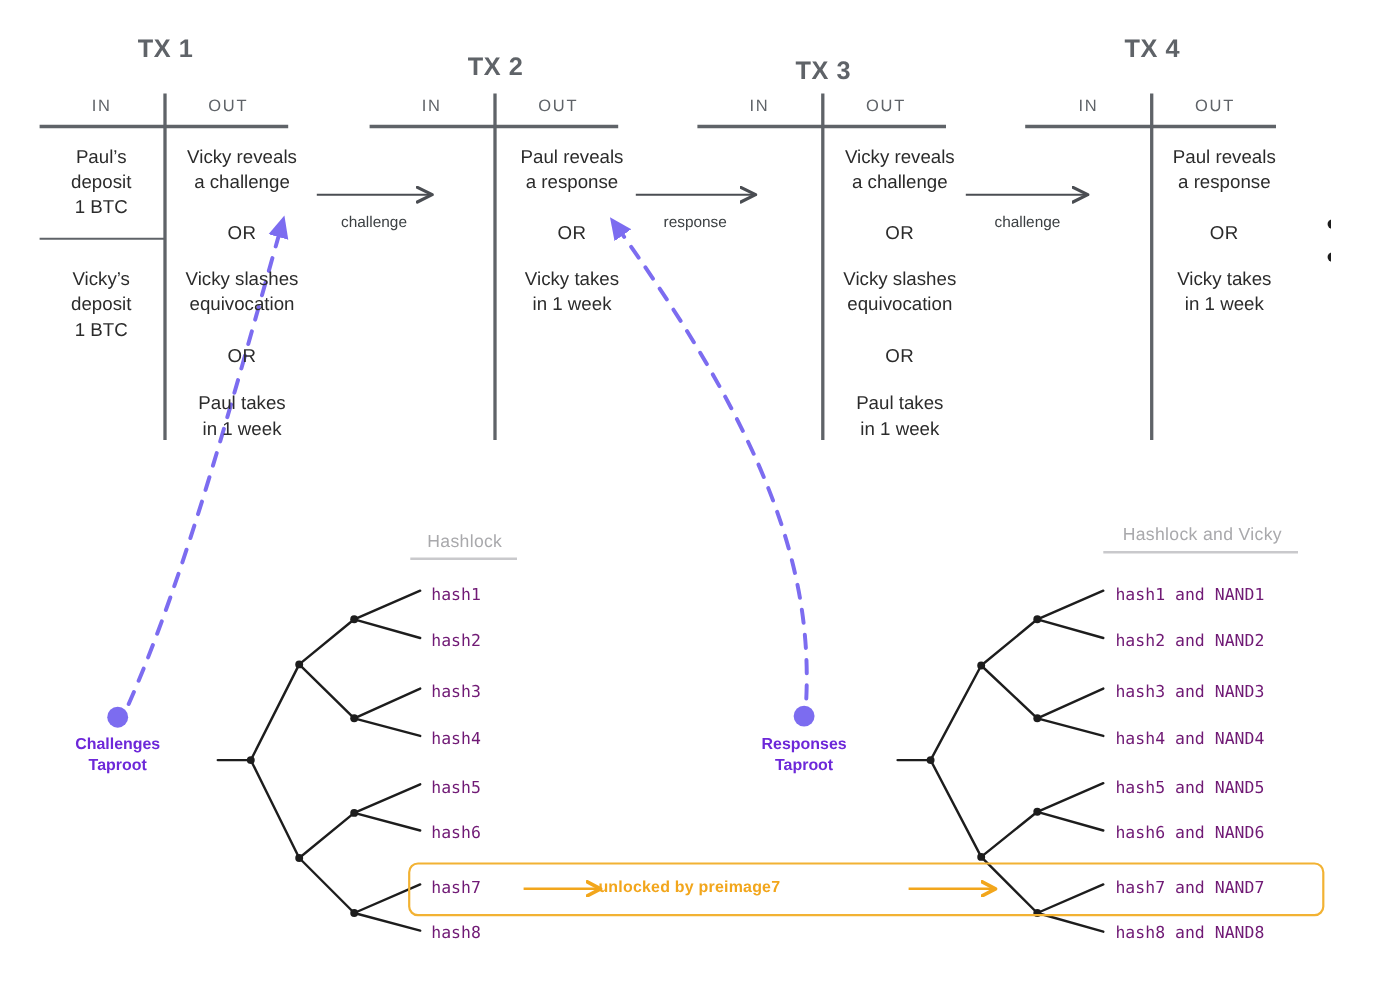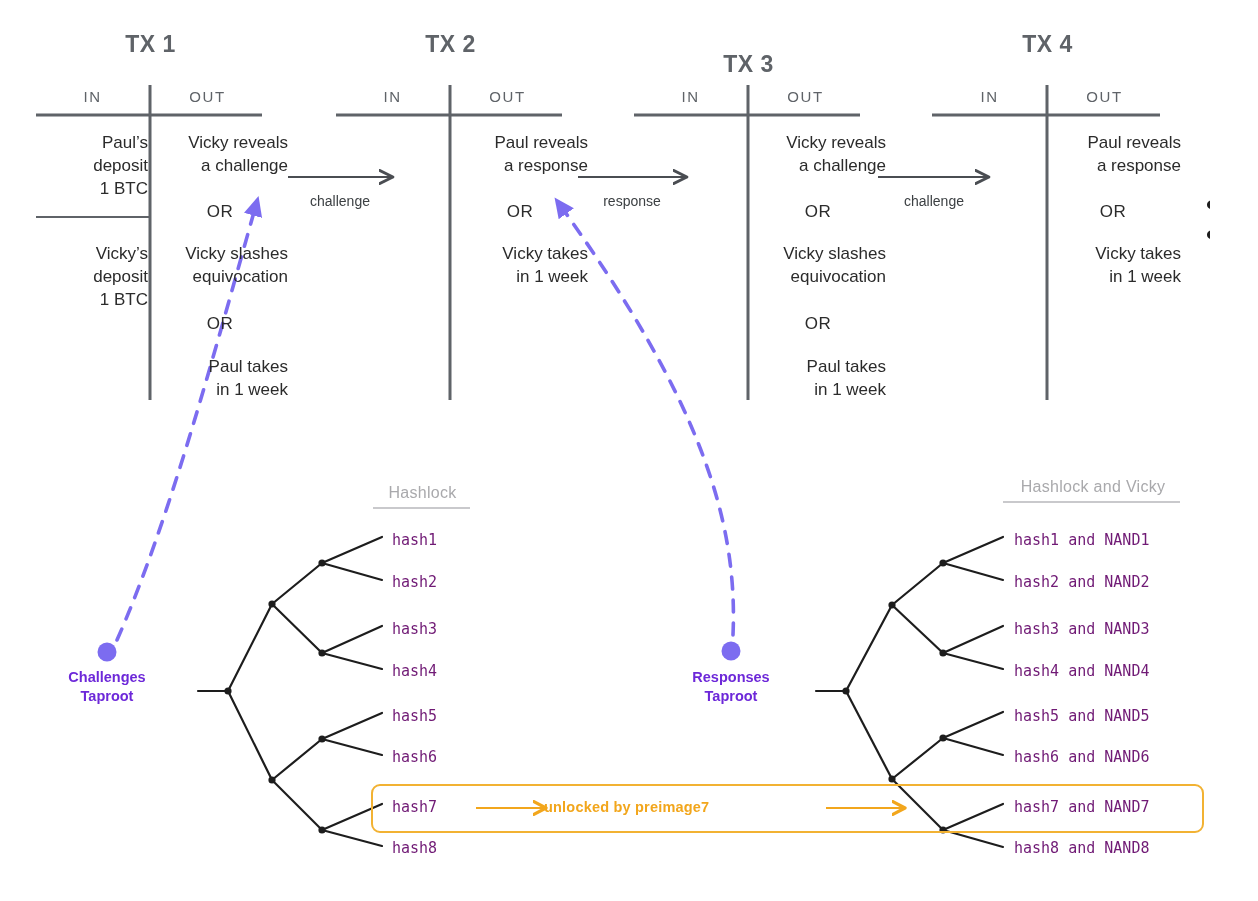--- a/index.html
+++ b/index.html
@@ -43,21 +43,21 @@
     font-weight: 400;
     color: #5f6368;
     letter-spacing: 1.6px;
     text-align: center;
     white-space: nowrap;
   }
   .cell-text {
     font-size: 17px;
     line-height: 23px;
     color: #2b2b2b;
-    text-align: right;
+    text-align: center;
     white-space: nowrap;
   }
   .or-text {
     font-size: 17px;
     line-height: 23px;
     color: #2b2b2b;
     text-align: center;
     letter-spacing: 0.5px;
   }
   .conn-label {
@@ -247,21 +247,21 @@
   <div class="abs cell-text" style="left:152px; top:242px; width:136px;">
     <div>Vicky slashes</div>
     <div>equivocation</div>
   </div>
   <div class="abs or-text" style="left:152px; top:312px; width:136px;">OR</div>
   <div class="abs cell-text" style="left:152px; top:355px; width:136px;">
     <div>Paul takes</div>
     <div>in 1 week</div>
   </div>
 
-  <div class="abs tx-title" style="left:378px; top:31px; width:145px;">TX 2</div>
+  <div class="abs tx-title" style="left:378px; top:47px; width:145px;">TX 2</div>
   <div class="abs col-head" style="left:340px; top:88px; width:105px;">IN</div>
   <div class="abs col-head" style="left:455px; top:88px; width:105px;">OUT</div>
 
   <div class="abs cell-text" style="left:452px; top:131px; width:136px;">
     <div>Paul reveals</div>
     <div>a response</div>
   </div>
   <div class="abs or-text" style="left:452px; top:200px; width:136px;">OR</div>
   <div class="abs cell-text" style="left:452px; top:242px; width:136px;">
     <div>Vicky takes</div>

